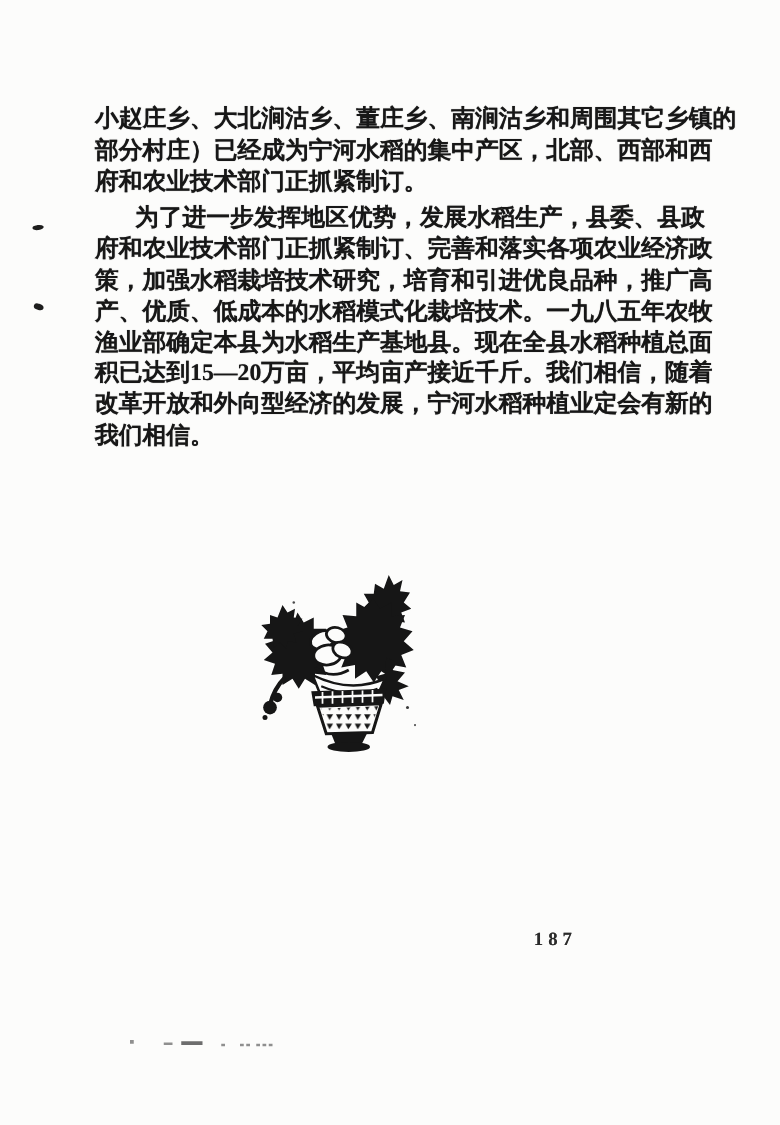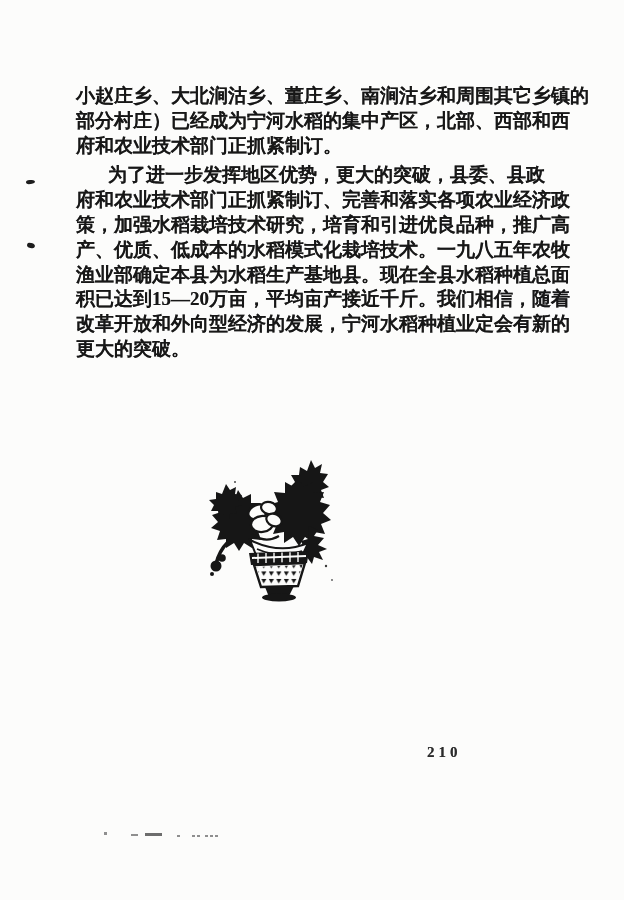--- a/index.html
+++ b/index.html
@@ -76,28 +76,28 @@
 
 <div class="page">
 
   <div class="textblock">
     <div class="para para1">
       <div class="line">小赵庄乡、大北涧沽乡、董庄乡、南涧沽乡和周围其它乡镇的</div>
       <div class="line">部分村庄）已经成为宁河水稻的集中产区，北部、西部和西</div>
       <div class="line last">府和农业技术部门正抓紧制订。</div>
     </div>
     <div class="para para2">
-      <div class="line indent">为了进一步发挥地区优势，更大的突破，县委、县政</div>
+      <div class="line indent">为了进一步发挥地区优势，发展水稻生产，县委、县政</div>
       <div class="line">府和农业技术部门正抓紧制订、完善和落实各项农业经济政</div>
       <div class="line">策，加强水稻栽培技术研究，培育和引进优良品种，推广高</div>
       <div class="line">产、优质、低成本的水稻模式化栽培技术。一九八五年农牧</div>
       <div class="line">渔业部确定本县为水稻生产基地县。现在全县水稻种植总面</div>
       <div class="line">积已达到15—20万亩，平均亩产接近千斤。我们相信，随着</div>
       <div class="line">改革开放和外向型经济的发展，宁河水稻种植业定会有新的</div>
-      <div class="line last">更大的突破。</div>
+      <div class="line last">我们相信。</div>
     </div>
   </div>
 
   <svg class="illustration" viewBox="0 0 132 144" xmlns="http://www.w3.org/2000/svg">
     <defs>
       <pattern id="weave" width="7.5" height="7.5" patternUnits="userSpaceOnUse">
         <path d="M0.8,1 L6,1 L3.2,5.5 Z" fill="#161616"></path>
       </pattern>
     </defs>
 
@@ -142,21 +142,21 @@
     <path d="M48.5,109 L94.5,107 L88.5,126 L55,127 Z" fill="url(#weave)"></path>
 
     <path d="M57,129 L86,128 L81,138 L61,139 Z" fill="#161616"></path>
     <ellipse cx="71" cy="139.5" rx="17" ry="4" fill="#161616"></ellipse>
 
     <circle cx="118" cy="108" r="1.2" fill="#3a3a3a"></circle>
     <circle cx="124" cy="122" r="0.9" fill="#555"></circle>
     <circle cx="27" cy="24" r="1" fill="#4a4a4a"></circle>
   </svg>
 
-  <div class="page-number">210</div>
+  <div class="page-number">187</div>
 
   <div class="speck speck1"></div>
   <div class="speck speck2"></div>
 
   <div class="scan-marks">
     <div class="mark m1"></div>
       <div class="mark m2"></div>
       <div class="mark m3"></div>
     <div class="mark m4"></div>
       <div class="mark m5"></div>

